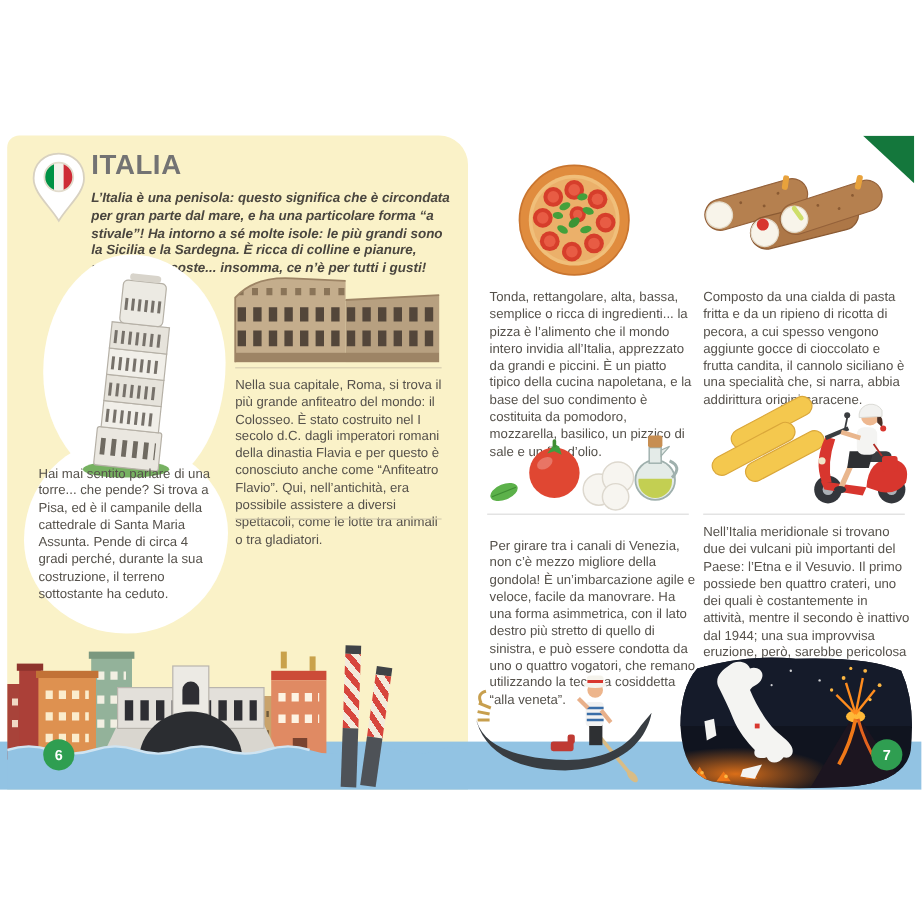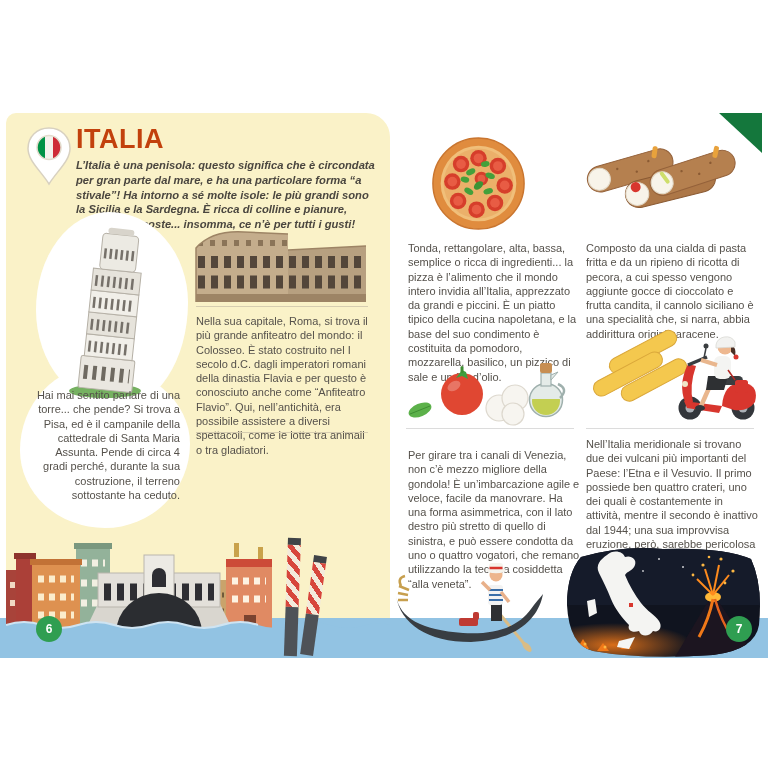--- a/index.html
+++ b/index.html
@@ -4,25 +4,25 @@
 <style>
   * { margin:0; padding:0; box-sizing:border-box; }
   html,body { width:768px; height:768px; background:#ffffff; font-family:"Liberation Sans", sans-serif; overflow:hidden; }
   .canvas { position:relative; width:768px; height:768px; background:#fff; }
   .abs { position:absolute; }
 
   .left-page { left:6px; top:113px; width:384px; height:545px; background:#faf2c8; border-radius:10px 24px 0 0; }
   .right-page { left:390px; top:113px; width:372px; height:545px; background:#ffffff; }
   .corner-triangle { left:719px; top:113px; width:43px; height:40px; background:#14773c; clip-path:polygon(0 0,100% 0,100% 100%); }
 
-  .page-title { left:76px; top:124px; font-size:27px; font-weight:800; letter-spacing:.5px; color:#c2410c; }
+  .page-title { left:76px; top:124px; font-size:23px; font-weight:800; letter-spacing:.5px; color:#737373; }
   .intro-text { left:76px; top:158px; width:300px; font-size:11.2px; font-weight:700; font-style:italic; color:#4a463f; line-height:1.32; }
 
   .body-text { font-size:11px; line-height:1.3; color:#55514b; }
-  .centered { text-align:right; }
+  .centered { text-align:left; }
 
   .blob { background:#ffffff; }
   .blob-tower { left:36px; top:212px; width:152px; height:196px; border-radius:48% 52% 46% 54% / 50% 46% 54% 50%; }
   .blob-pisa { left:20px; top:366px; width:170px; height:162px; border-radius:46% 54% 50% 50% / 52% 48% 52% 48%; }
 
   .divider-y { height:1px; background:#d6cdb0; }
   .divider-w { height:1px; background:#dcdcdc; }
 
   .water-band { left:0; top:618px; width:768px; height:40px; background:#92c3e3; }
 

